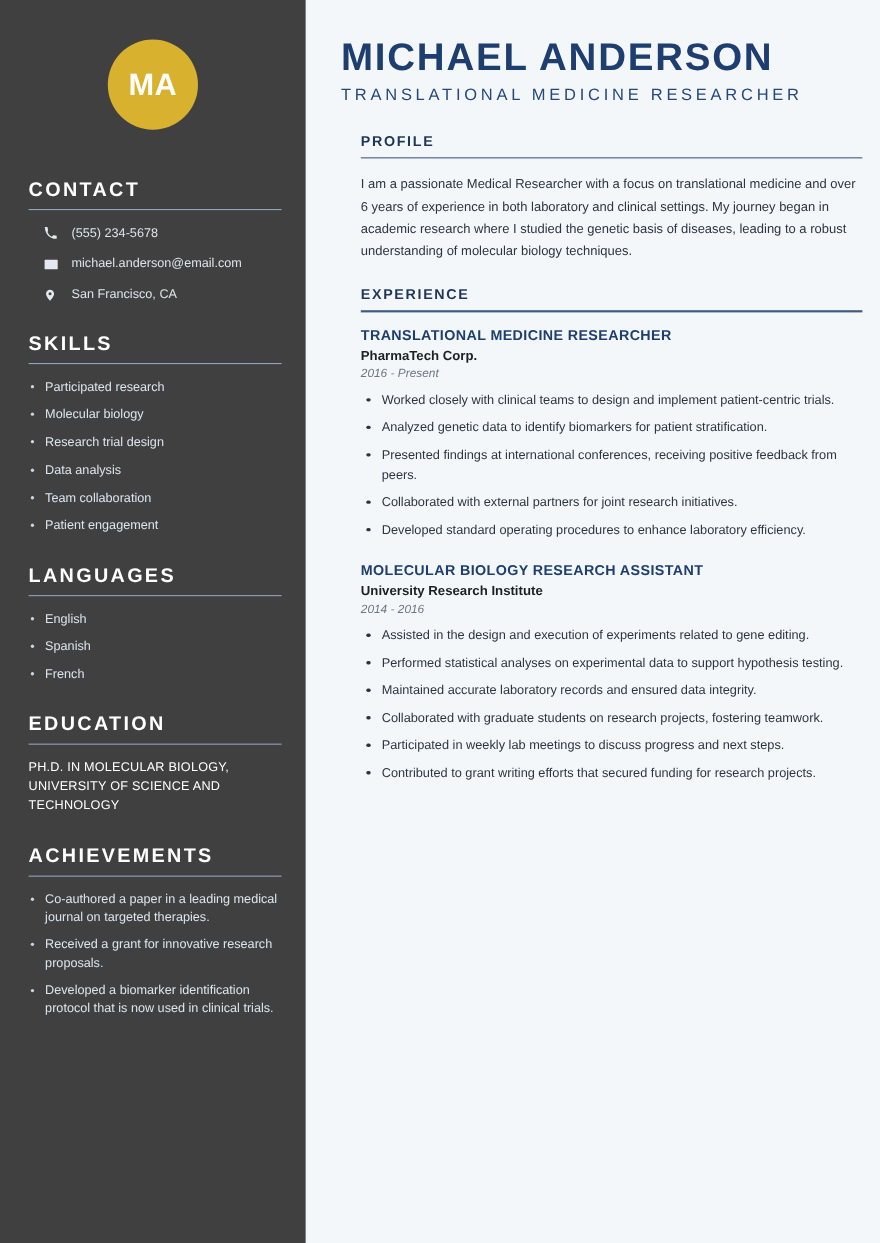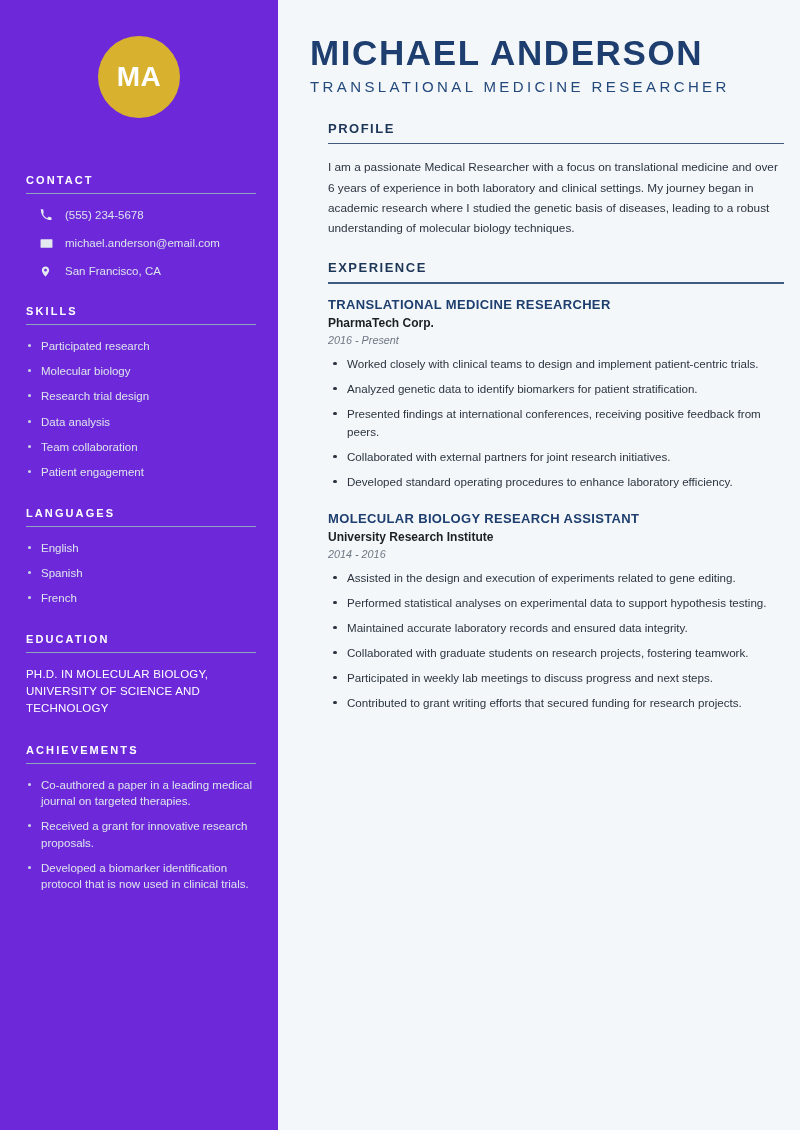--- a/index.html
+++ b/index.html
@@ -20,21 +20,21 @@
     height: 1130px;
     display: flex;
     background: #f4f7f9;
     overflow: hidden;
   }
 
   
   .sidebar {
     width: 278px;
     flex: 0 0 278px;
-    background: #6d28d9;
+    background: #404040;
     box-sizing: border-box;
     padding: 0 22px 30px 26px;
     color: #e4e9f0;
   }
 
   .avatar-wrap {
     display: flex;
     justify-content: center;
     padding-top: 36px;
     padding-bottom: 40px;
@@ -51,25 +51,25 @@
     justify-content: center;
     font-size: 28px;
     font-weight: bold;
     letter-spacing: 0.5px;
   }
 
   .side-section {
     margin-bottom: 26px;
   }
   .side-heading {
-    font-size: 11px;
+    font-size: 18px;
     font-weight: bold;
     letter-spacing: 2.1px;
     color: #ffffff;
-    margin: 16px 0 7px 0;
+    margin: 4px 0 7px 0;
   }
   .side-rule {
     height: 1px;
     background: #8fa4bd;
     margin-bottom: 13px;
     width: 100%;
   }
 
   .contact-list {
     list-style: none;

